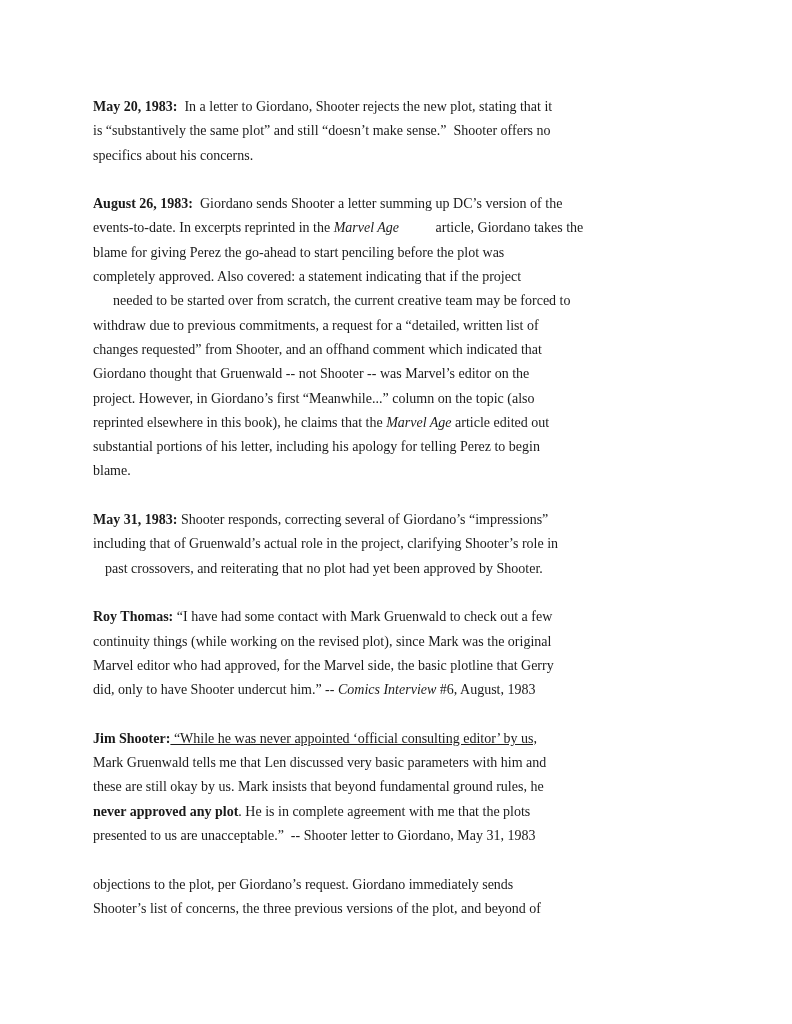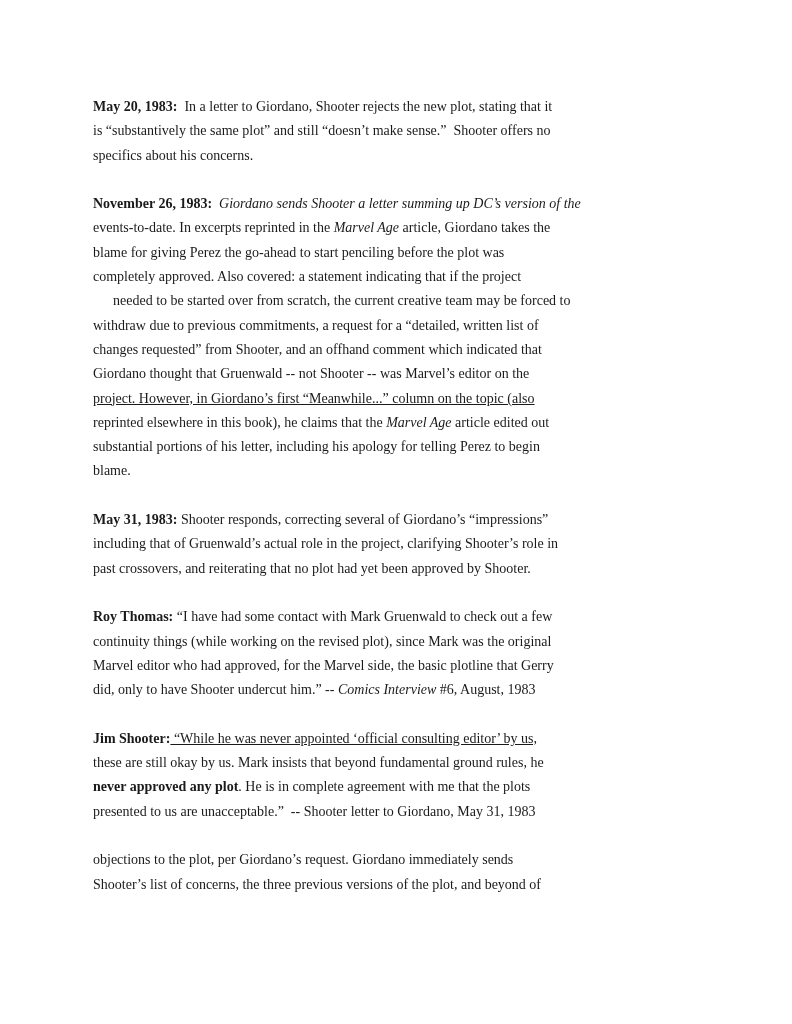--- a/index.html
+++ b/index.html
@@ -44,46 +44,47 @@
 </head>
 <body>
 
 <div class="page" id="page">
     <p class="para">
       <span class="line"><span class="lead" style="white-space: pre;">May 20, 1983:</span><span style="white-space: pre;">  In a letter to Giordano, Shooter rejects the new plot, stating that it</span></span>
       <span class="line"><span style="white-space: pre;">is “substantively the same plot” and still “doesn’t make sense.”  Shooter offers no</span></span>
       <span class="line"><span style="white-space: pre;">specifics about his concerns.</span></span>
     </p>
     <p class="para">
-      <span class="line"><span class="lead" style="white-space: pre;">November 26, 1983:</span><span style="white-space: pre; font-style: italic;">  Giordano sends Shooter a letter summing up DC’s version of the</span></span>
-      <span class="line"><span style="white-space: pre;">events-to-date. In excerpts reprinted in the </span><span class="ital" style="white-space: pre;">Marvel Age</span><span style="white-space: pre;"> article, Giordano takes the</span></span>
+      <span class="line"><span class="lead" style="white-space: pre;">August 26, 1983:</span><span style="white-space: pre;">  Giordano sends Shooter a letter summing up DC’s version of the</span></span>
+      <span class="line"><span style="white-space: pre;">events-to-date. In excerpts reprinted in the </span><span class="ital" style="white-space: pre;">Marvel Age</span><span style="white-space: pre; margin-left: 33px;"> article, Giordano takes the</span></span>
       <span class="line"><span style="white-space: pre;">blame for giving Perez the go-ahead to start penciling before the plot was</span></span>
       <span class="line"><span style="white-space: pre;">completely approved. Also covered: a statement indicating that if the project</span></span>
       <span class="line"><span style="white-space: pre; margin-left: 20px;">needed to be started over from scratch, the current creative team may be forced to</span></span>
       <span class="line"><span style="white-space: pre;">withdraw due to previous commitments, a request for a “detailed, written list of</span></span>
       <span class="line"><span style="white-space: pre;">changes requested” from Shooter, and an offhand comment which indicated that</span></span>
       <span class="line"><span style="white-space: pre;">Giordano thought that Gruenwald -- not Shooter -- was Marvel’s editor on the</span></span>
-      <span class="line"><span style="white-space: pre; text-decoration: underline;">project. However, in Giordano’s first “Meanwhile...” column on the topic (also</span></span>
+      <span class="line"><span style="white-space: pre;">project. However, in Giordano’s first “Meanwhile...” column on the topic (also</span></span>
       <span class="line"><span style="white-space: pre;">reprinted elsewhere in this book), he claims that the </span><span class="ital" style="white-space: pre;">Marvel Age</span><span style="white-space: pre;"> article edited out</span></span>
       <span class="line"><span style="white-space: pre;">substantial portions of his letter, including his apology for telling Perez to begin</span></span>
       <span class="line"><span style="white-space: pre;">blame.</span></span>
     </p>
     <p class="para">
       <span class="line"><span class="lead" style="white-space: pre;">May 31, 1983:</span><span style="white-space: pre;"> Shooter responds, correcting several of Giordano’s “impressions”</span></span>
       <span class="line"><span style="white-space: pre;">including that of Gruenwald’s actual role in the project, clarifying Shooter’s role in</span></span>
-      <span class="line"><span style="white-space: pre;">past crossovers, and reiterating that no plot had yet been approved by Shooter.</span></span>
+      <span class="line"><span style="white-space: pre; margin-left: 12px;">past crossovers, and reiterating that no plot had yet been approved by Shooter.</span></span>
     </p>
     <p class="para">
       <span class="line"><span class="lead" style="white-space: pre;">Roy Thomas:</span><span style="white-space: pre;"> “I have had some contact with Mark Gruenwald to check out a few</span></span>
       <span class="line"><span style="white-space: pre;">continuity things (while working on the revised plot), since Mark was the original</span></span>
       <span class="line"><span style="white-space: pre;">Marvel editor who had approved, for the Marvel side, the basic plotline that Gerry</span></span>
       <span class="line"><span style="white-space: pre;">did, only to have Shooter undercut him.” -- </span><span class="ital" style="white-space: pre;">Comics Interview</span><span style="white-space: pre;"> #6, August, 1983</span></span>
     </p>
     <p class="para">
       <span class="line"><span class="lead" style="white-space: pre;">Jim Shooter:</span><span style="white-space: pre; text-decoration: underline;"> “While he was never appointed ‘official consulting editor’ by us,</span></span>
+      <span class="line"><span style="white-space: pre;">Mark Gruenwald tells me that Len discussed very basic parameters with him and</span></span>
       <span class="line"><span style="white-space: pre;">these are still okay by us. Mark insists that beyond fundamental ground rules, he</span></span>
       <span class="line"><span class="bold" style="white-space: pre;">never approved any plot</span><span style="white-space: pre;">. He is in complete agreement with me that the plots</span></span>
       <span class="line"><span style="white-space: pre;">presented to us are unacceptable.”  -- Shooter letter to Giordano, May 31, 1983</span></span>
     </p>
     <p class="para">
       <span class="line"><span style="white-space: pre;">objections to the plot, per Giordano’s request. Giordano immediately sends</span></span>
       <span class="line"><span style="white-space: pre;">Shooter’s list of concerns, the three previous versions of the plot, and beyond of</span></span>
     </p>
   </div>
 

